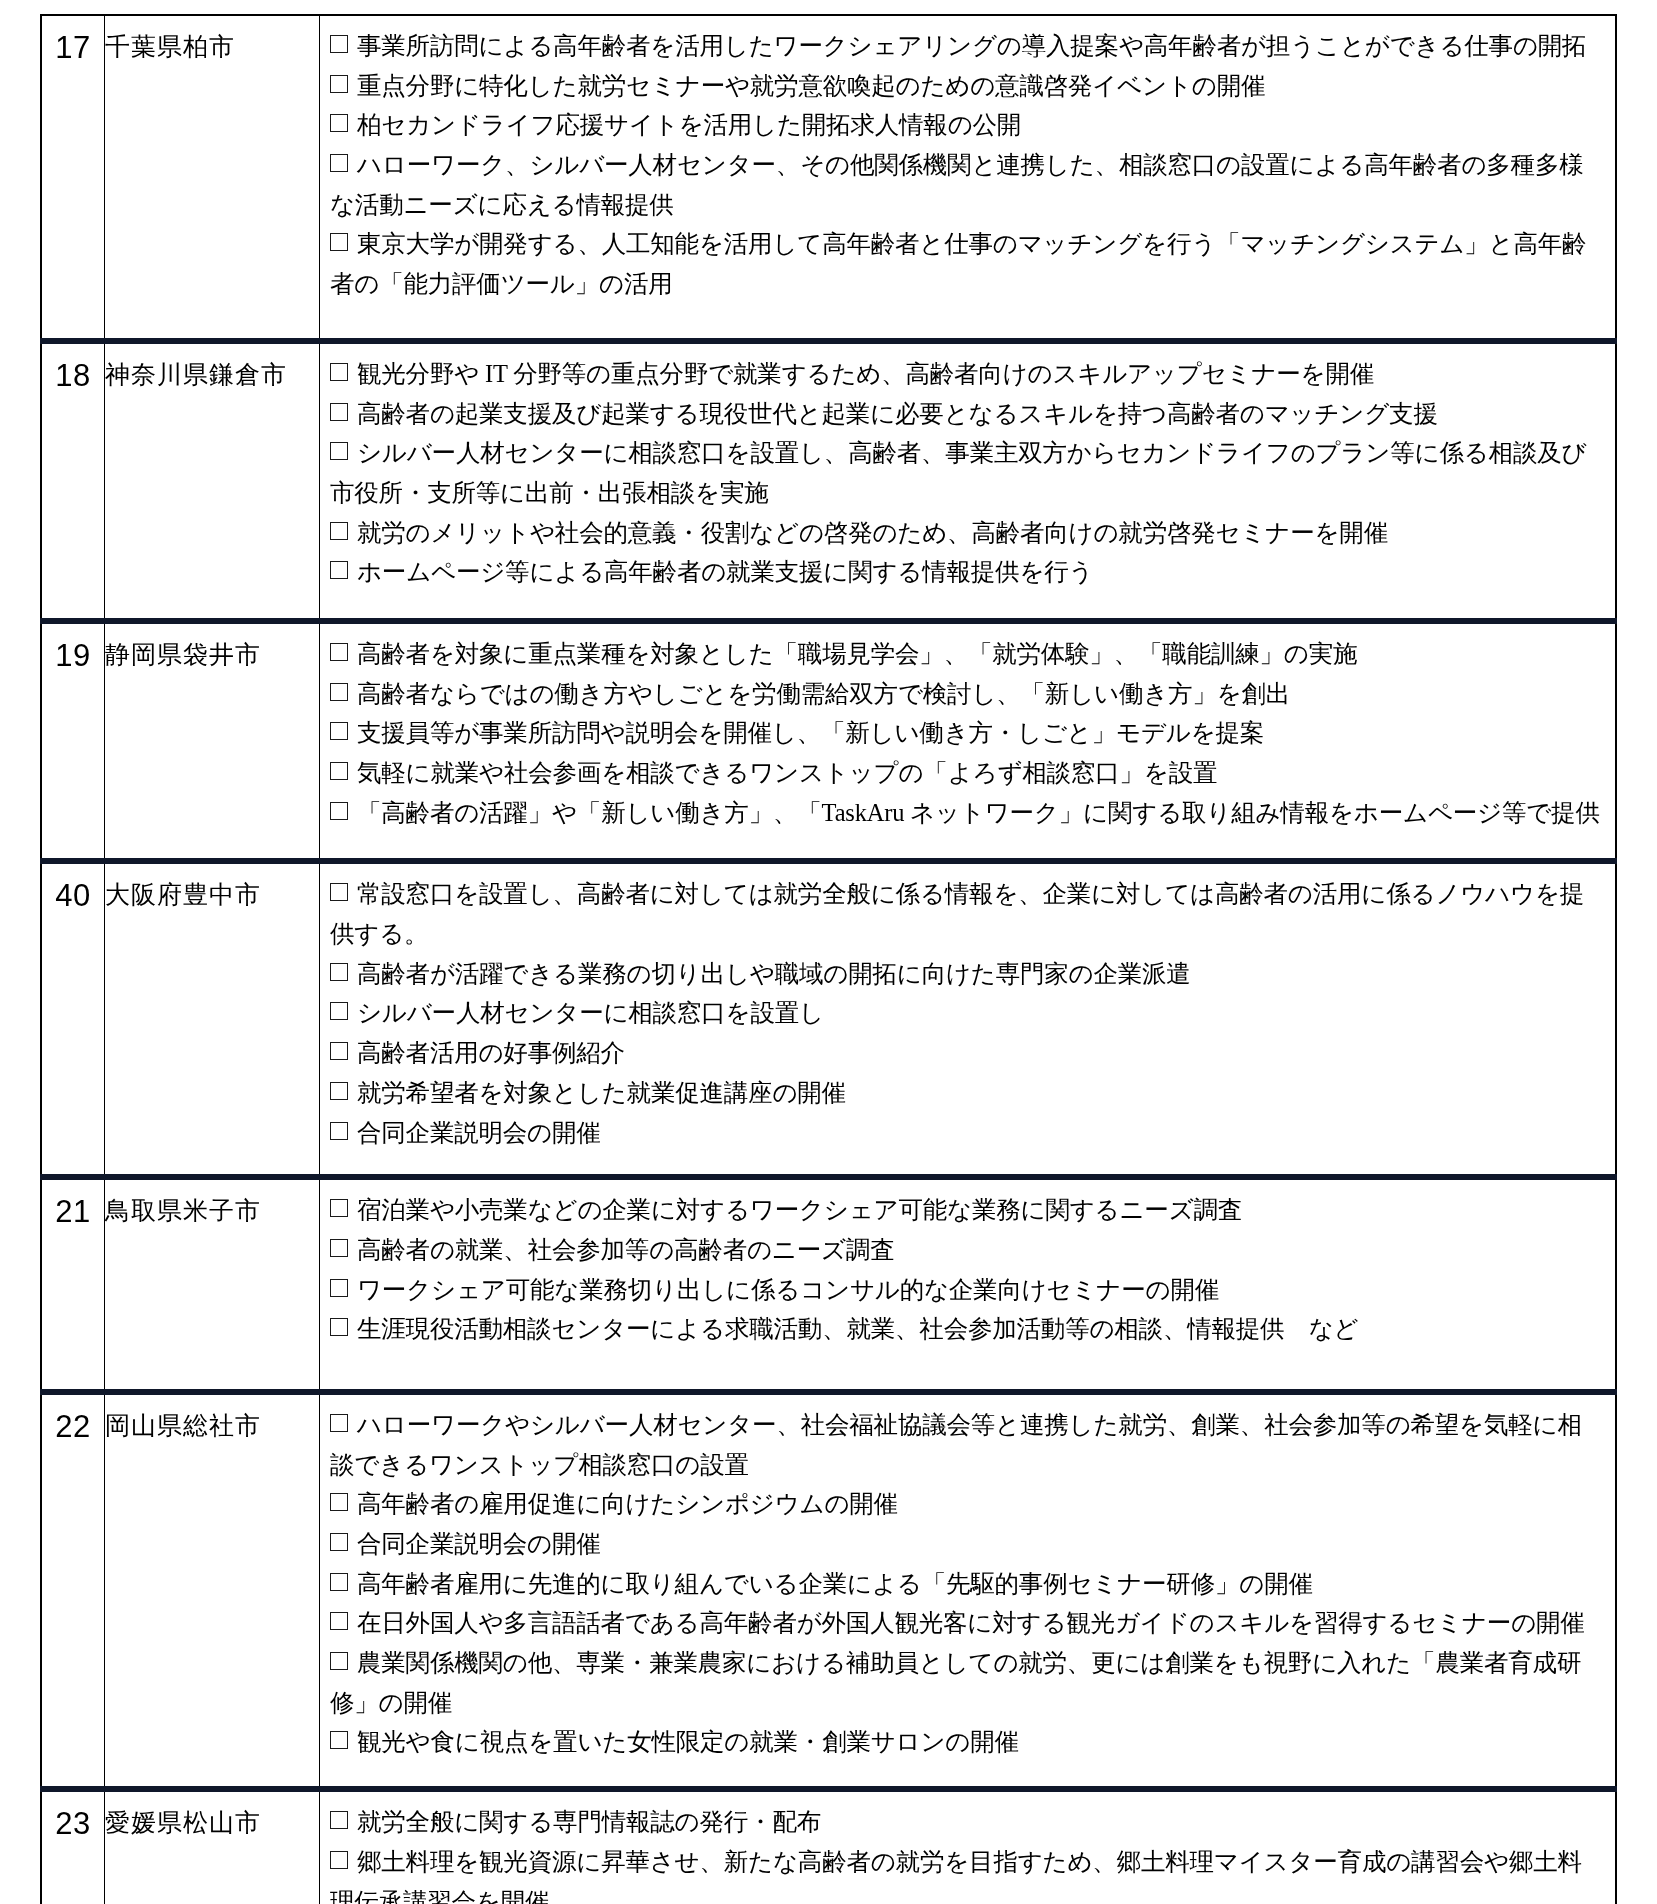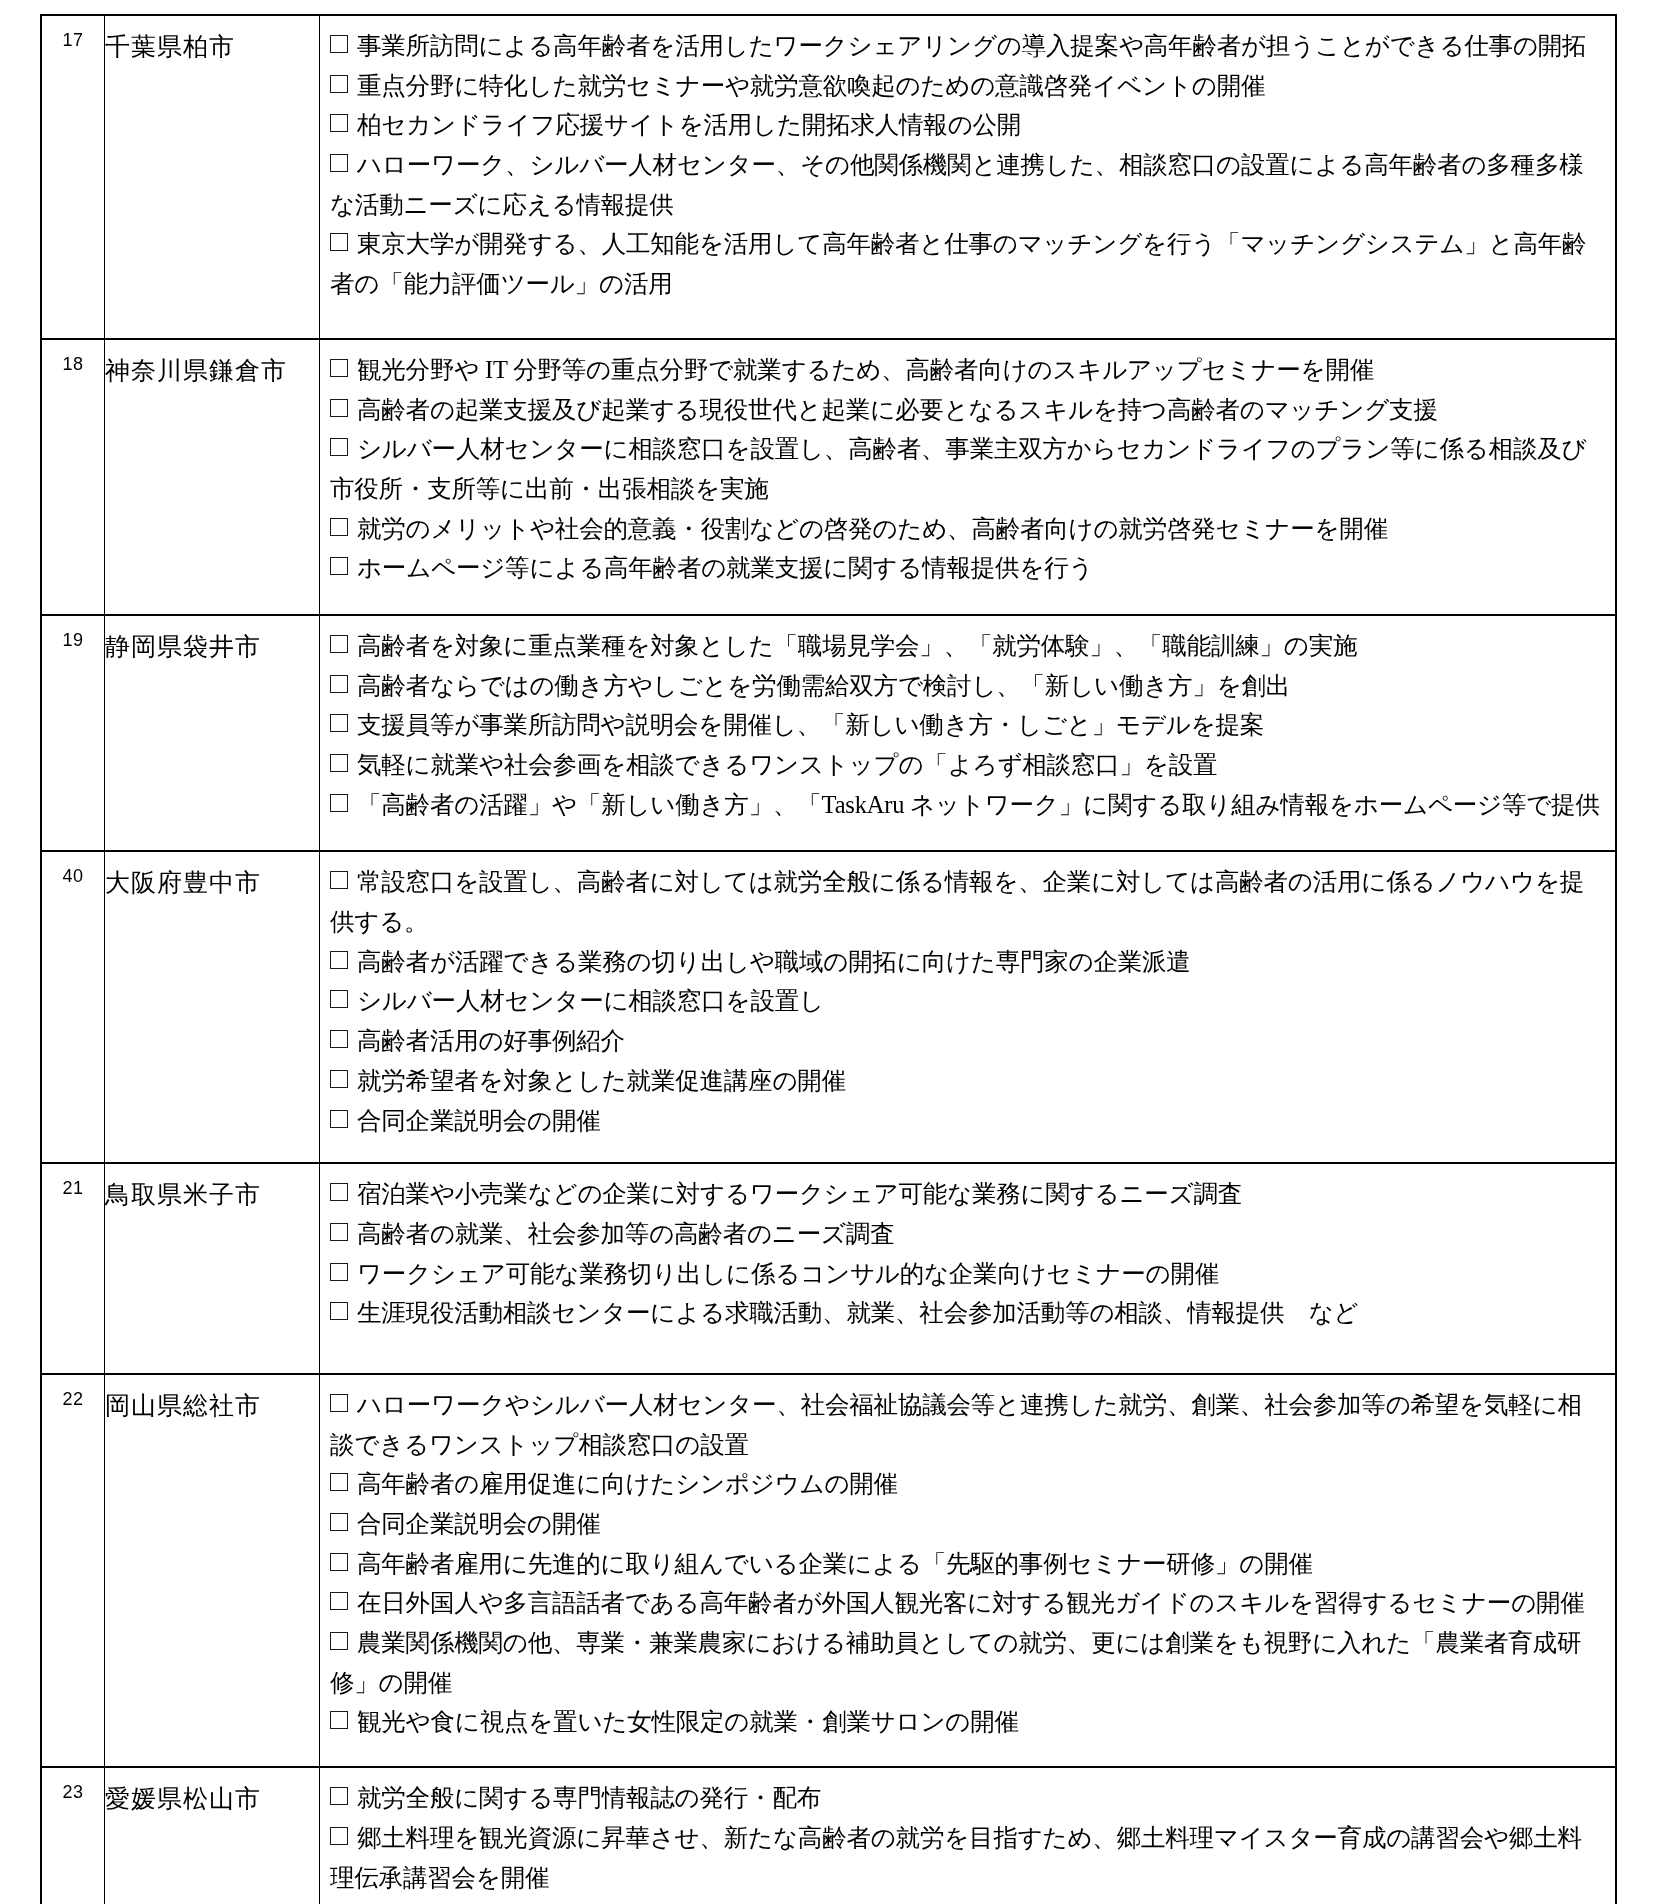--- a/index.html
+++ b/index.html
@@ -28,31 +28,31 @@
   }
 
   table.measures-table td {
     border: 1px solid #000;
     vertical-align: top;
     padding: 0;
   }
 
   
   table.measures-table > tbody > tr > td {
-    border-top: 2px solid #0f172a;
+    border-top: 6px solid #0f172a;
     border-bottom: 2px solid #000;
   }
   table.measures-table > tbody > tr:first-child > td {
     border-top: 2px solid #000;
   }
 
   .col-no {
     width: 62px;
     text-align: center;
-    font-size: 18px;
+    font-size: 31px;
     padding-top: 14px !important;
     letter-spacing: 0.5px;
   }
   .col-city {
     width: 214px;
     text-align: left;
     font-size: 25px;
     padding-top: 14px !important;
     letter-spacing: 1px;
     font-family: Liberation Serif, serif;

